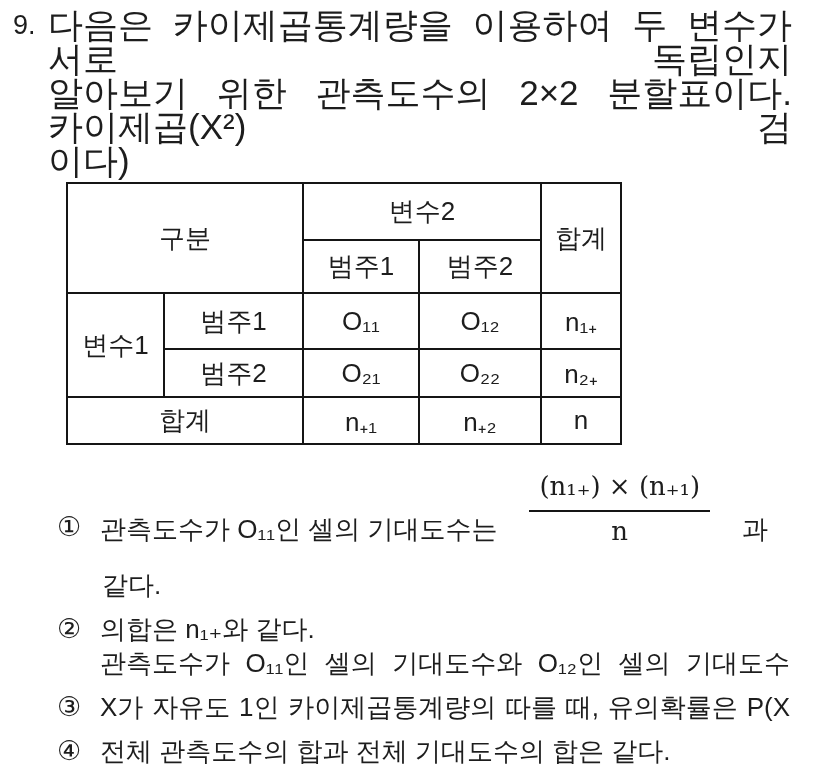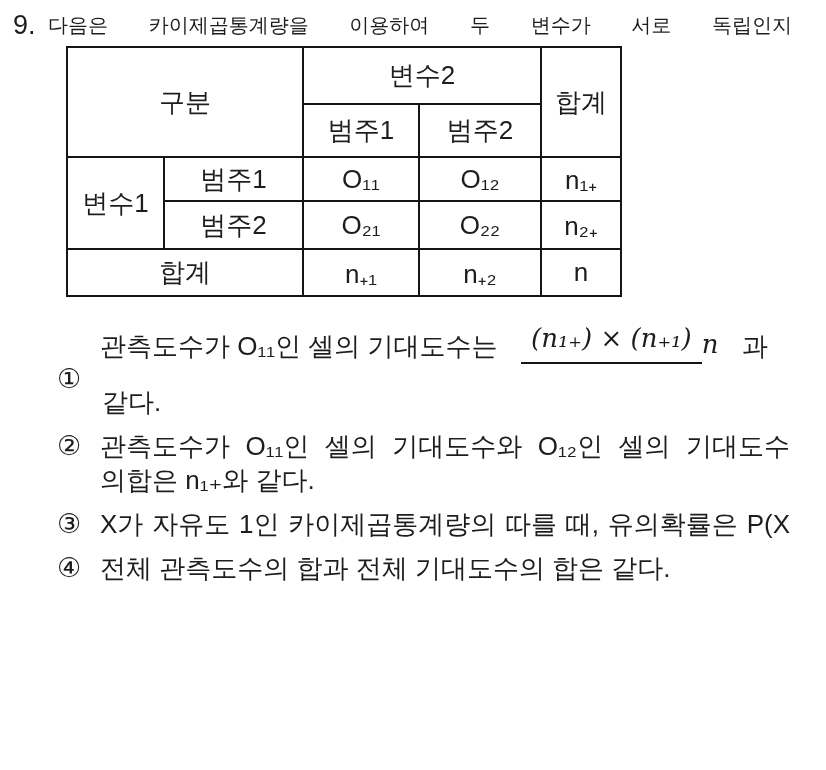--- a/index.html
+++ b/index.html
@@ -6,21 +6,21 @@
   html,body { width:826px; height:770px; background:#ffffff; overflow:hidden; }
   body {
     font-family:"Liberation Sans","DejaVu Sans",sans-serif;
     color:#1d1d1d;
   }
 
   
   .question { display:flex; margin:8px 34px 0 13px; }
   .qnum { width:35px; font-size:27px; line-height:34px; flex:none; }
   .qtext { flex:1; }
-  .qline { font-size:20px; line-height:34px; word-break:keep-all; white-space:normal; }
+  .qline { font-size:35px; line-height:34px; word-break:keep-all; white-space:normal; }
   .just { text-align:justify; text-align-last:justify; }
 
   
   .table-wrap { margin:4px 0 0 66px; }
   table.ctable { border-collapse:collapse; table-layout:fixed; }
   table.ctable td {
     border:2px solid #151515;
     text-align:center; vertical-align:middle;
     font-size:26px;
     padding:0;
@@ -38,34 +38,36 @@
 
   
   .choice-1 { align-items:flex-start; }
   .choice-1 .marker { margin-top:42px; }
   .line-with-frac {
     display:flex; align-items:flex-end; justify-content:space-between;
     width:668px;
   }
   .line-with-frac .txt { font-size:26px; line-height:32px; padding-bottom:2px; }
   .frac {
-    display:inline-flex; flex-direction:row; align-items:center;
-    font-family:"DejaVu Serif","Liberation Serif",serif; font-style:italic;
+    display:inline-flex; flex-direction:column; align-items:center;
+    font-family:"DejaVu Serif","Liberation Serif",serif; 
   }
   .frac .num { font-size:26px; line-height:34px; padding:0 10px 7px 10px; border-bottom:2px solid #151515; }
   .frac .den { font-size:26px; line-height:32px; padding-top:3px; }
   .choice-1 .l2 { margin-top:22px; margin-left:2px; }
 </style>
 </head>
 <body>
 
 <div class="question">
   <div class="qnum">9.</div>
   <div class="qtext">
     <div class="qline just">다음은 카이제곱통계량을 이용하여 두 변수가 서로 독립인지</div>
+    <div class="qline just">알아보기 위한 관측도수의 2×2 분할표이다. 카이제곱(X²) 검</div>
+    <div class="qline">이다)</div>
   </div>
 </div>
 
 <div class="table-wrap">
   <table class="ctable">
     <colgroup>
       <col style="width:97px">
         <col style="width:139px">
         <col style="width:116px">
         <col style="width:122px">
@@ -74,21 +76,21 @@
     <tbody>
         <tr style="height:57px">
       <td colspan="2" rowspan="2">구분</td>
       <td colspan="2">변수2</td>
       <td rowspan="2">합계</td>
     </tr>
     <tr style="height:53px">
       <td>범주1</td>
       <td>범주2</td>
     </tr>
-    <tr style="height:44px">
+    <tr style="height:56px">
       <td rowspan="2">변수1</td>
       <td>범주1</td>
       <td class="sym">O₁₁</td>
       <td class="sym">O₁₂</td>
       <td class="sym">n₁₊</td>
     </tr>
     <tr style="height:48px">
       <td>범주2</td>
       <td class="sym">O₂₁</td>
       <td class="sym">O₂₂</td>
@@ -117,22 +119,22 @@
         </span>
         <span class="txt">과</span>
       </div>
       <div class="cline l2">같다.</div>
     </div>
   </div>
 
   <div class="choice">
     <div class="marker">②</div>
     <div class="content">
+      <div class="cline">의합은 n₁₊와 같다.</div>
       <div class="cline just">관측도수가 O₁₁인 셀의 기대도수와 O₁₂인 셀의 기대도수</div>
-      <div class="cline">의합은 n₁₊와 같다.</div>
     </div>
   </div>
 
   <div class="choice">
     <div class="marker">③</div>
     <div class="content">
       <div class="cline just">X가 자유도 1인 카이제곱통계량의 따를 때, 유의확률은 P(X</div>
     </div>
   </div>
 

